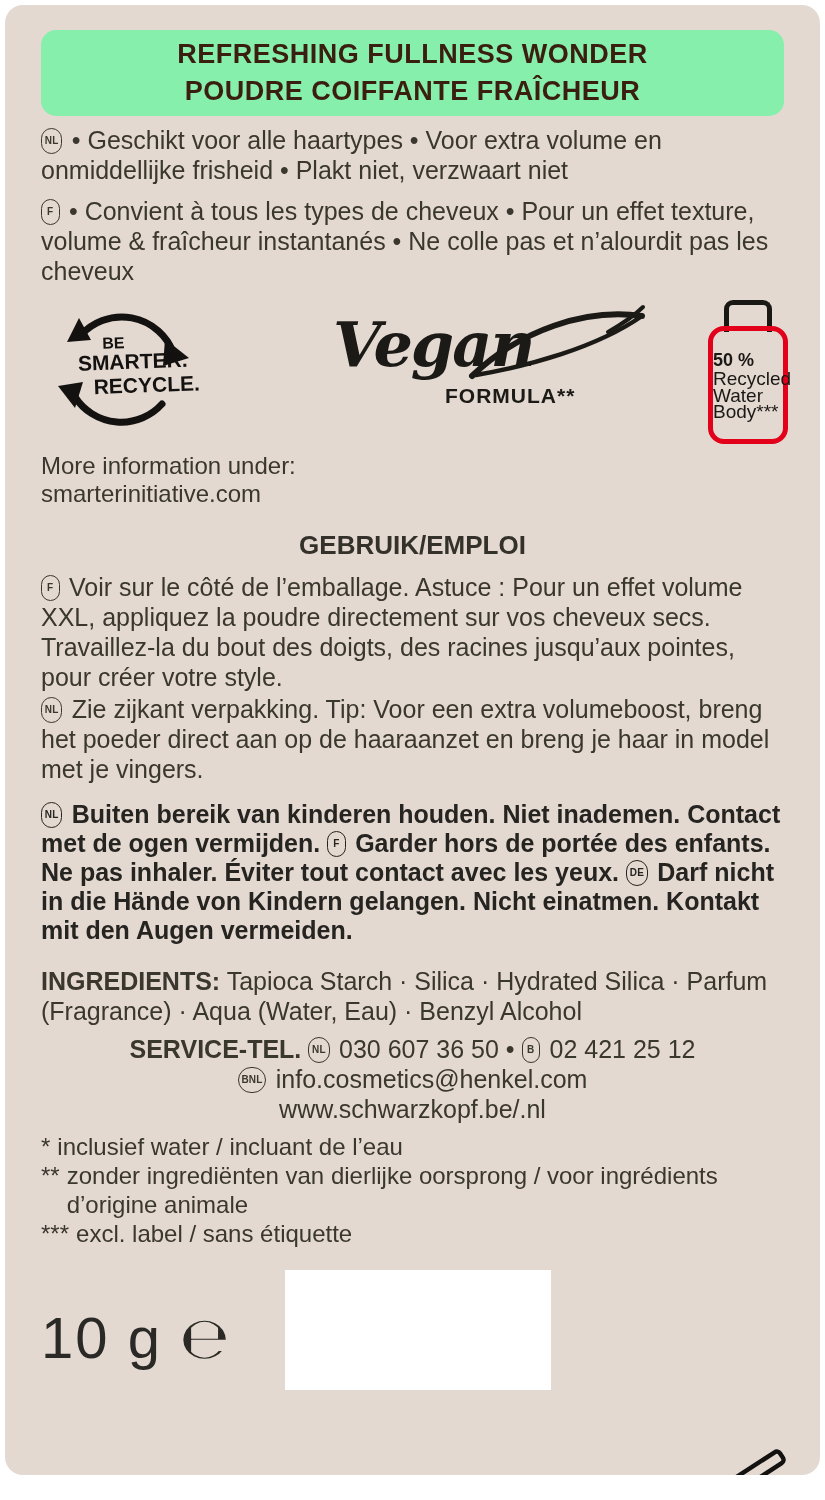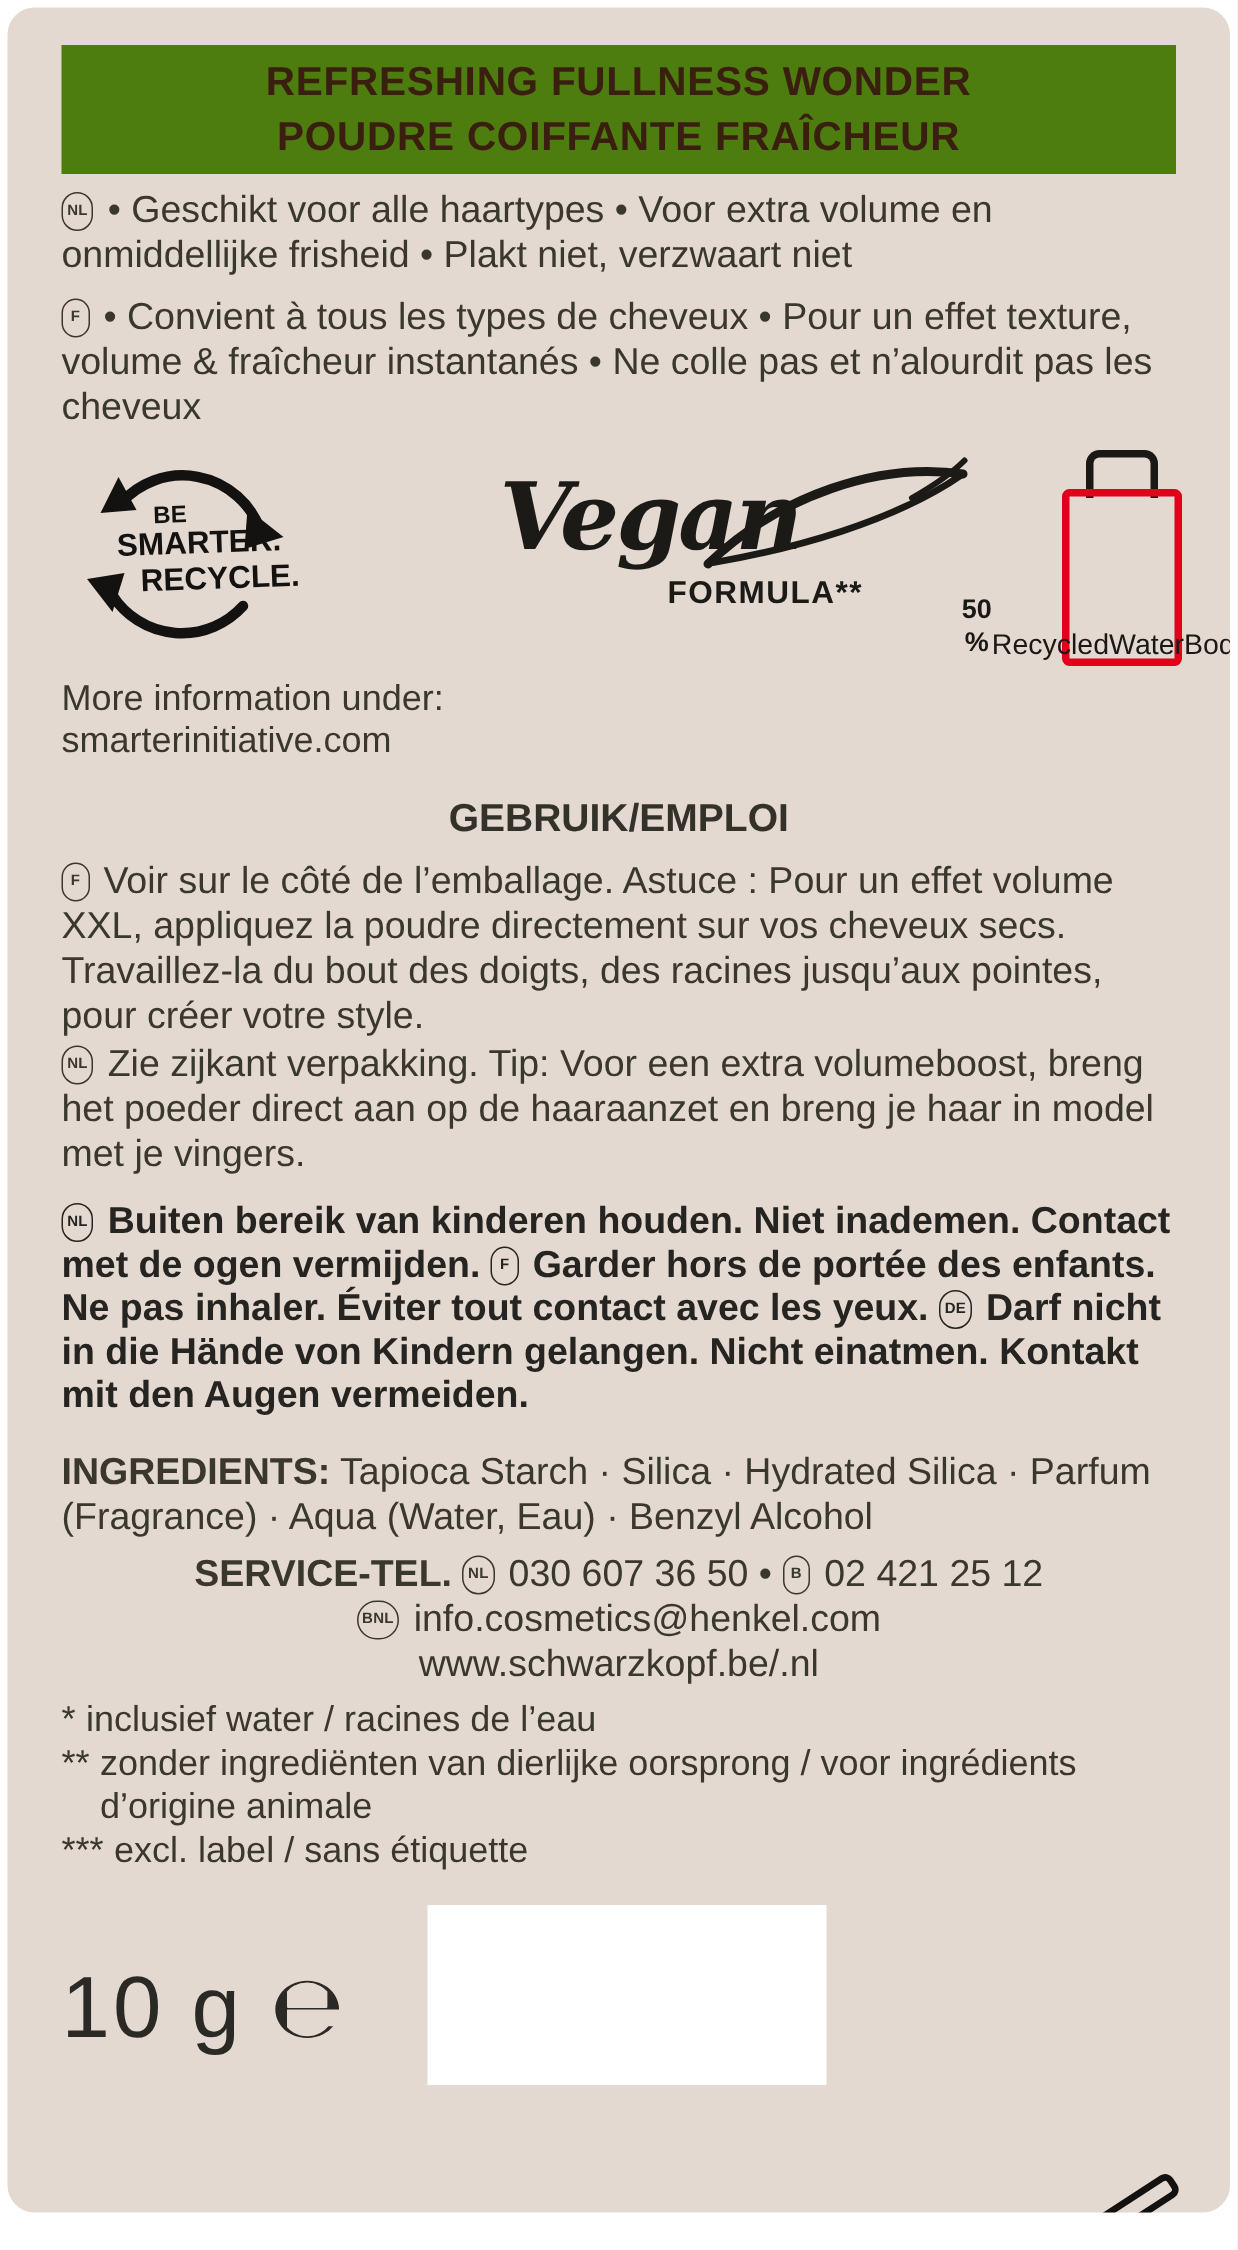--- a/index.html
+++ b/index.html
@@ -29,22 +29,22 @@
   }
   
   .icons-row { position:relative; height:140px; margin-top:20px; }
   .recycle-logo { position:absolute; left:0; top:0; }
   .vegan-logo { position:absolute; left:292px; top:2px; width:310px; height:120px; }
   .vegan-word { font-family:"DejaVu Serif", serif; font-style:italic; font-weight:700; font-size:62px; color:#1c1a16; letter-spacing:-2px; }
   .vegan-leaf { position:absolute; left:135px; top:-4px; }
   .vegan-sub { position:absolute; left:112px; top:76px; font-weight:700; font-size:21px; letter-spacing:1px; color:#1c1a16; }
   .bottle-icon { position:absolute; right:-6px; top:-6px; width:84px; height:146px; }
   .bottle-cap { position:absolute; left:18px; top:0; width:48px; height:32px; border:5px solid #1a1814; border-bottom:none; border-radius:9px 9px 0 0; }
-  .bottle-body { position:absolute; left:2px; top:26px; width:80px; height:118px; border:5px solid #e2001a; border-radius:5px;
-    display:flex; align-items:flex-end; justify-content:center; color:#1a1814; text-align:center; }
+  .bottle-body { position:absolute; left:2px; top:26px; width:80px; height:118px; border:5px solid #e2001a; border-radius:16px;
+    display:flex; flex-direction:column; align-items:flex-start; justify-content:center; color:#1a1814; text-align:center; }
   .bottle-pct { font-weight:700; font-size:18px; line-height:22px; }
   .bottle-line { font-size:19px; line-height:16.5px; font-weight:500; }
   
   .more-info { margin-top:6px; font-size:24px; line-height:28px; }
   
   .usage-heading { margin-top:22px; text-align:center; font-weight:700; font-size:26px; color:#34312b; }
   .usage-nl { margin-top:2px; }
   .usage-fr { margin-top:11px; }
   
   .warning { margin-top:16px; font-weight:700; font-size:25px; line-height:29px; color:#262420; }
@@ -66,21 +66,21 @@
   .barcode-blank { position:absolute; left:244px; top:0; width:266px; height:120px; background:#ffffff; }
   
   .footer { position:relative; height:130px; margin-top:48px; }
   .pao-icon { position:absolute; right:-8px; top:0; }
 </style>
 </head>
 <body>
 
 <div class="label" style="background: rgb(227, 217, 209);">
 
-  <div class="header-box" style="background: #4d7c0f; color: rgb(58, 30, 16);">
+  <div class="header-box" style="background: #86efac; color: rgb(58, 30, 16); border-radius: 15px;">
     <div>REFRESHING FULLNESS WONDER</div>
     <div>POUDRE COIFFANTE FRAÎCHEUR</div>
   </div>
 
   <p class="para intro-nl"><span class="lang-badge">NL</span> • Geschikt voor alle haartypes • Voor extra volume en onmiddellijke frisheid • Plakt niet, verzwaart niet</p>
   <p class="para intro-fr"><span class="lang-badge">F</span> • Convient à tous les types de cheveux • Pour un effet texture, volume &amp; fraîcheur instantanés • Ne colle pas et n’alourdit pas les cheveux</p>
 
   <div class="icons-row">
 
     <div class="recycle-logo">
@@ -142,21 +142,21 @@
 
   <div class="service">
     <p class="para"><b>SERVICE-TEL.</b> <span class="lang-badge">NL</span> 030 607 36 50 • <span class="lang-badge">B</span> 02 421 25 12</p>
     <p class="para"><span class="lang-badge">BNL</span> info.cosmetics@henkel.com</p>
     <p class="para">www.schwarzkopf.be/.nl</p>
   </div>
 
   <div class="footnotes">
     <div class="footnote">
       <span class="fn-marker">*</span>
-      <span class="fn-text">inclusief water / racines de l’eau</span>
+      <span class="fn-text">inclusief water / incluant de l’eau</span>
     </div>
     <div class="footnote">
       <span class="fn-marker">**</span>
       <span class="fn-text">zonder ingrediënten van dierlijke oorsprong / voor ingrédients d’origine animale</span>
     </div>
     <div class="footnote">
       <span class="fn-marker">***</span>
       <span class="fn-text">excl. label / sans étiquette</span>
     </div>
   </div>

